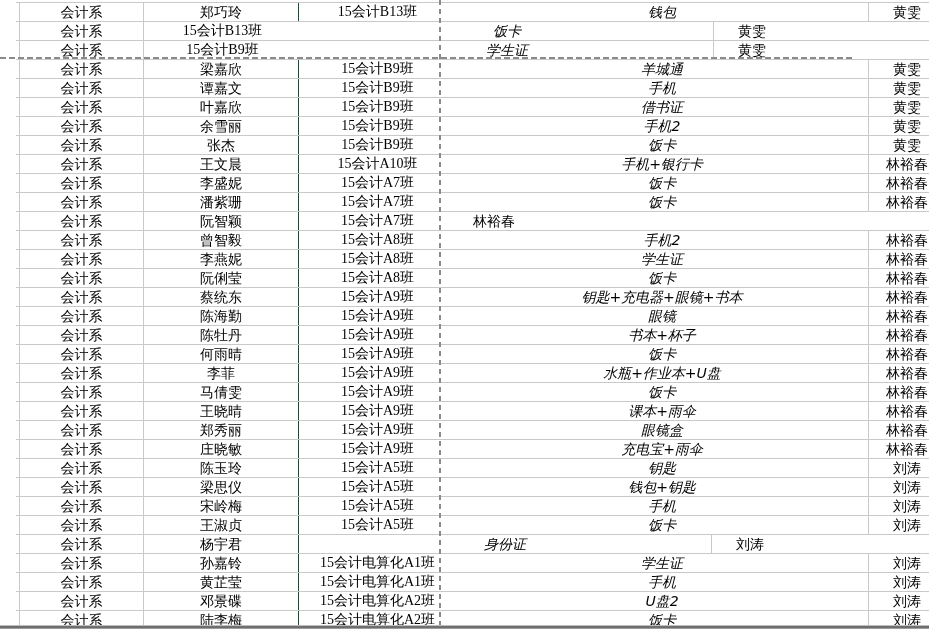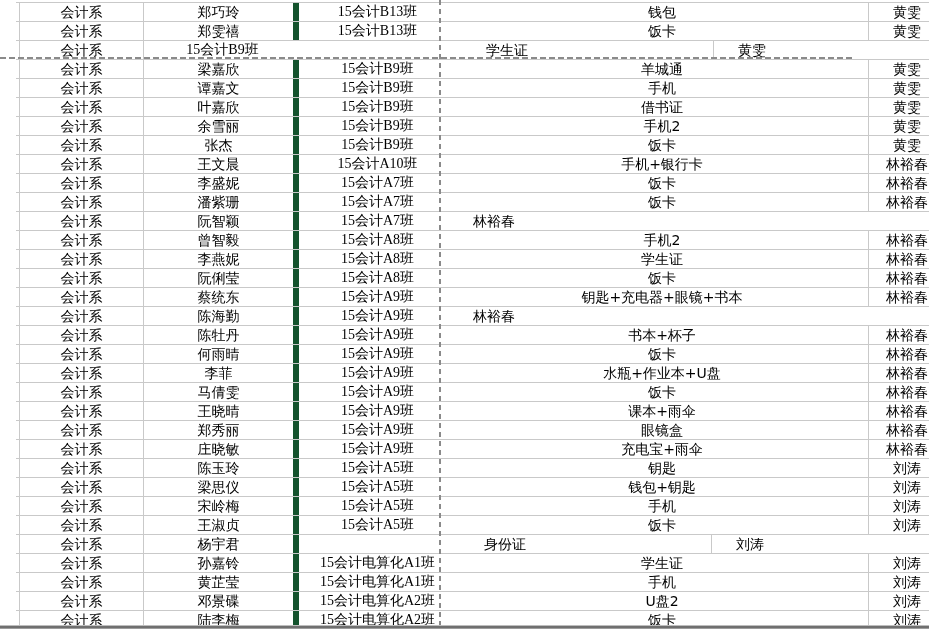--- a/index.html
+++ b/index.html
@@ -25,23 +25,23 @@
     font-size:14px;
     line-height:18px;
     color:#000;
     text-align:center;
     white-space:nowrap;
     overflow:hidden;
     flex:0 0 auto;
   }
   .c0 { width:4px;   border-right:1px solid #c9c9c9; }
   .c1 { width:124px; border-right:1px solid #c9c9c9; }
-  .c2 { width:155px; border-right:6px solid #14532d; }
+  .c2 { width:155px; border-right:1px solid #14532d; }
   .c3 { width:157px;font-family:Liberation Serif, serif; }
-  .c4 { width:413px; border-right:1px solid #c9c9c9; }
+  .c4 { width:413px; border-right:1px solid #c9c9c9;font-style:italic; }
   .c5 { width:76px;  }
   .pagebreak-v {
     position:absolute; left:439px; top:0;
     width:2px; height:625px;
     background:repeating-linear-gradient(180deg, #8a8a8a 0 5px, transparent 5px 9px);
   }
   .pagebreak-h {
     position:absolute; left:0; top:57px;
     width:853px; height:2px;
     background:repeating-linear-gradient(90deg, #8a8a8a 0 6px, transparent 6px 9px);
@@ -62,21 +62,20 @@
     <div class="cell c1">会计系</div>
     <div class="cell c2">郑巧玲</div>
     <div class="cell c3">15会计B13班</div>
     <div class="cell c4">钱包</div>
     <div class="cell c5">黄雯</div>
   </div>
 
   <div class="row">
     <div class="cell c0"></div>
     <div class="cell c1">会计系</div>
-    <div class="cell c2">郑雯禧</div>
     <div class="cell c3">15会计B13班</div>
     <div class="cell c4">饭卡</div>
     <div class="cell c5">黄雯</div>
   </div>
 
   <div class="row">
     <div class="cell c0"></div>
     <div class="cell c1">会计系</div>
     <div class="cell c3">15会计B9班</div>
     <div class="cell c4">学生证</div>
@@ -197,20 +196,21 @@
     <div class="cell c3">15会计A9班</div>
     <div class="cell c4">钥匙+充电器+眼镜+书本</div>
     <div class="cell c5">林裕春</div>
   </div>
 
   <div class="row">
     <div class="cell c0"></div>
     <div class="cell c1">会计系</div>
     <div class="cell c2">陈海勤</div>
     <div class="cell c3">15会计A9班</div>
+    <div class="cell c4">眼镜</div>
     <div class="cell c5">林裕春</div>
   </div>
 
   <div class="row">
     <div class="cell c0"></div>
     <div class="cell c1">会计系</div>
     <div class="cell c2">陈牡丹</div>
     <div class="cell c3">15会计A9班</div>
     <div class="cell c4">书本+杯子</div>
     <div class="cell c5">林裕春</div>

